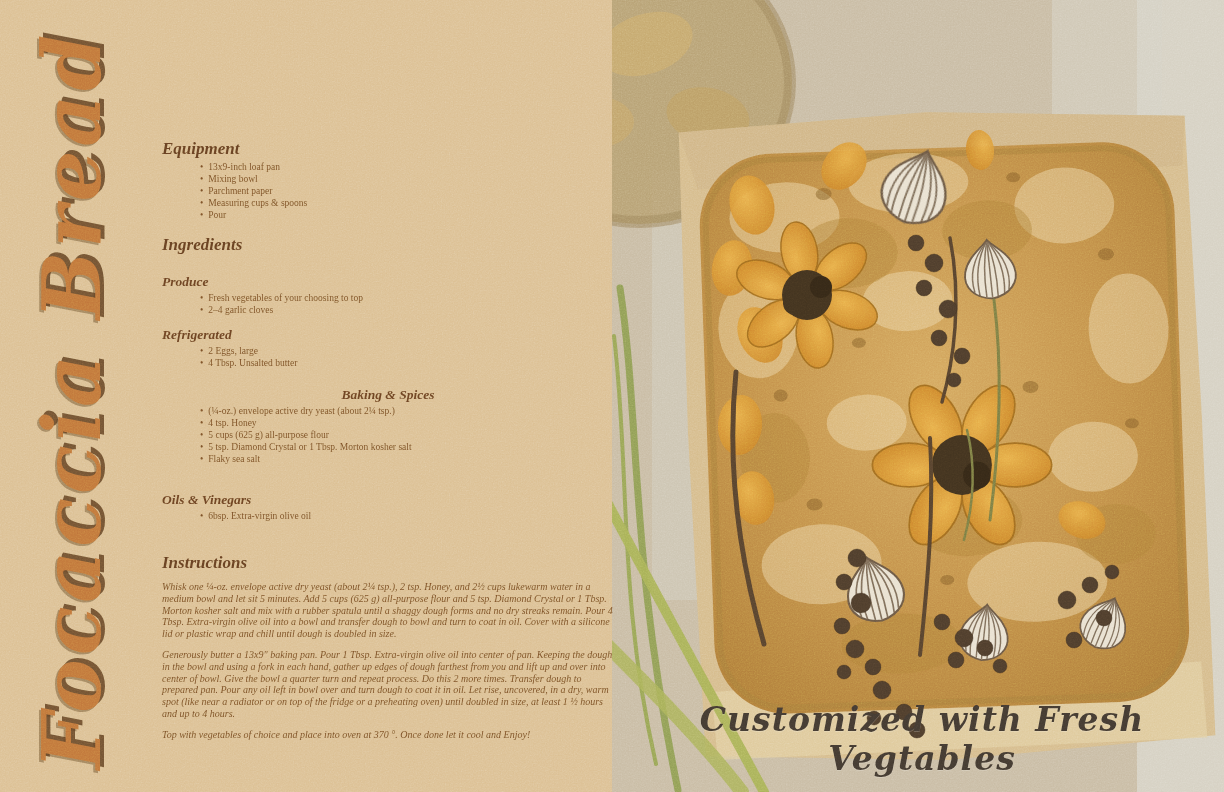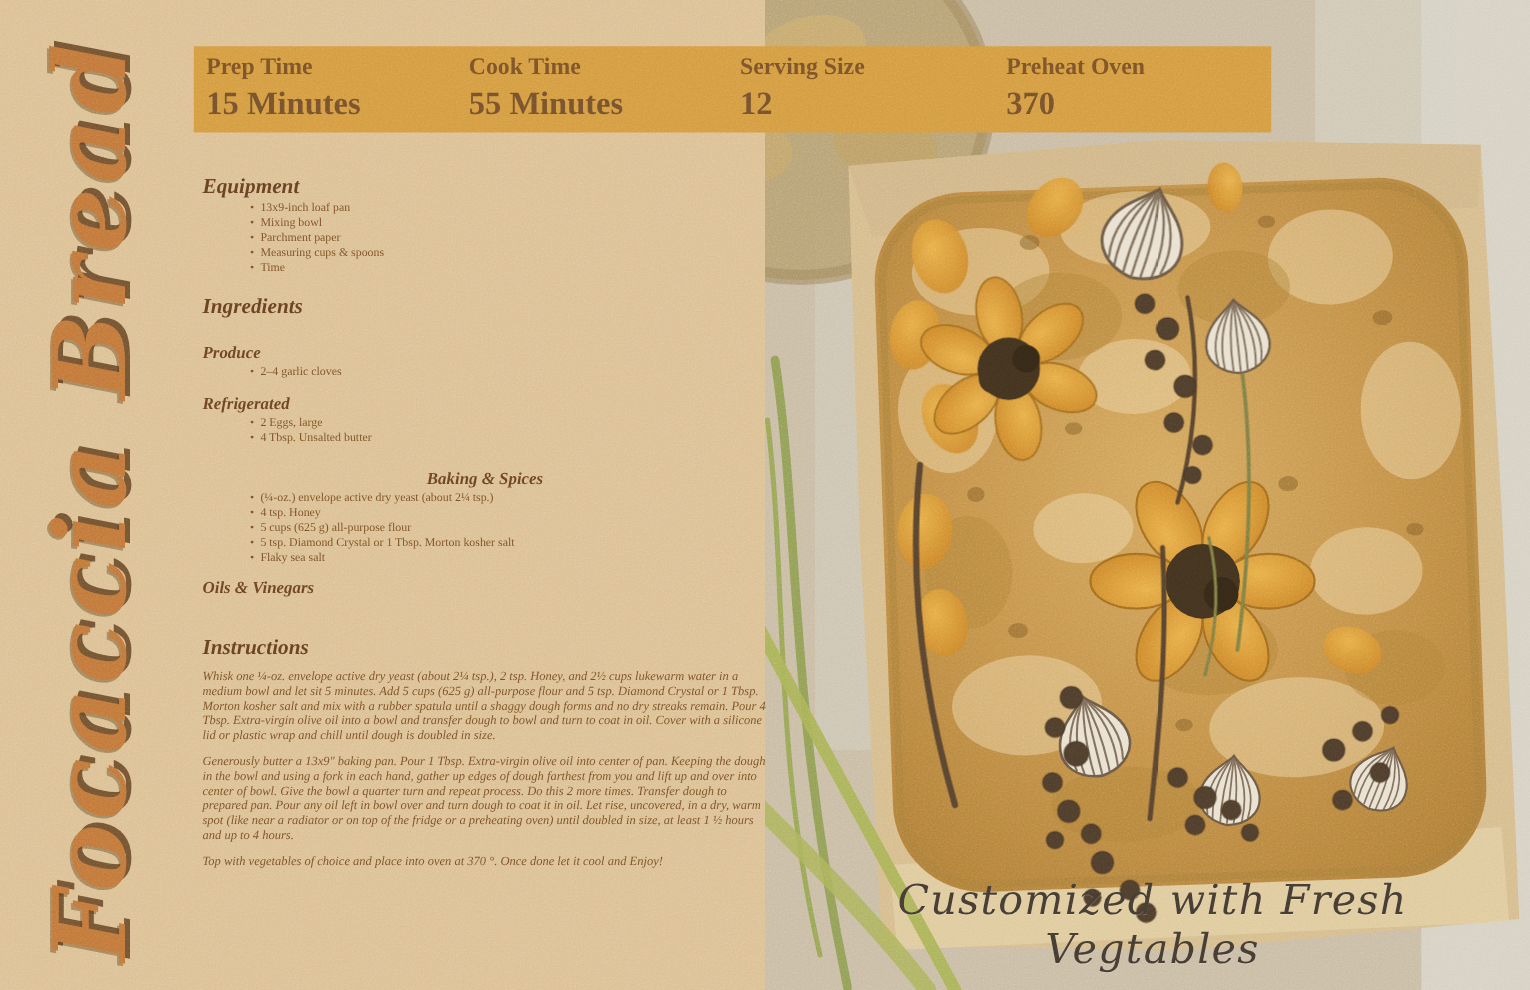--- a/index.html
+++ b/index.html
@@ -7,21 +7,21 @@
   .page{
     position:relative;width:1224px;height:792px;overflow:hidden;
     background:#dcc093;
     font-family:"Liberation Serif", serif;
   }
   
   .photo{position:absolute;left:612px;top:0;width:612px;height:792px;overflow:hidden;}
   .photo svg{display:block;}
   .photo-caption{
     position:absolute;left:648px;top:700px;width:548px;text-align:center;
-    font-family:"DejaVu Serif", serif;font-style:italic;font-weight:400;
+    font-family:"DejaVu Serif", serif;font-style:italic;font-weight:700;
     font-size:33px;color:#433a31;letter-spacing:1px;z-index:6;
     text-shadow:0 1px 0 rgba(255,255,255,.18);
   }
   
   .stats-bar{
     position:absolute;left:155px;top:37px;width:862px;height:69px;
     background:#d49a42;z-index:5;
   }
   .stat{position:absolute;top:4px;display:flex;flex-direction:column;}
   .stat-label{font-size:19px;font-weight:bold;color:#7a5128;line-height:26px;}
@@ -46,21 +46,21 @@
     font-size:13.5px;font-weight:bold;font-style:italic;color:#6b4223;
     line-height:15px;margin:0;
   }
   .content ul{list-style:none;margin:3px 0 0 38px;padding:0;}
   .content li{font-size:9.5px;line-height:12px;color:#7a4e27;}
   .content li::before{content:"\2022";margin-right:5px;color:#7a4e27;}
   .mt-ingredients{margin-top:15px;}
   .mt-produce{margin-top:20px;font-family:Liberation Serif, serif;}
   .mt-refrigerated{margin-top:11px;}
   .mt-baking{margin-top:18px;text-align:center;}
-  .mt-oils{margin-top:9px;}
+  .mt-oils{margin-top:27px;}
   .mt-instructions{margin-top:32px;}
   .para{font-size:10px;line-height:11.8px;margin:9px 0 0 0;color:#7a4e27;text-align:left;font-style:italic;}
   
   .grain{position:absolute;inset:0;z-index:9;pointer-events:none;mix-blend-mode:overlay;opacity:.55;}
 </style>
 </head>
 <body>
 
 <div class="page">
 
@@ -242,75 +242,61 @@
         <path d="M8,288 C28,420 18,560 66,790" stroke="#8b9a4e" stroke-width="7" opacity="0.9"></path>
         <path d="M2,336 C18,470 6,600 44,764" stroke="#93a24e" stroke-width="4" opacity="0.9"></path>
         <path d="M-6,500 C52,610 108,710 152,792" stroke="#a9b156" stroke-width="10" opacity="0.95"></path>
         <path d="M-10,640 C40,690 90,740 130,792" stroke="#aab259" stroke-width="14" opacity="0.85"></path>
       </g>
     </svg>
   </div>
 
   <div class="photo-caption">Customized with Fresh Vegtables</div>
 
-  <div class="stats-bar">
-    <div class="stat stat0">
-      <span class="stat-label">Prep Time</span>
-      <span class="stat-value">15 Minutes</span>
-    </div>
-    <div class="stat stat1">
-      <span class="stat-label">Cook Time</span>
-      <span class="stat-value">55 Minutes</span>
-    </div>
-    <div class="stat stat2">
-      <span class="stat-label">Serving Size</span>
-      <span class="stat-value">12</span>
-    </div>
-    <div class="stat stat3">
-      <span class="stat-label">Preheat Oven</span>
-      <span class="stat-value">370</span>
-    </div>
-  </div>
 
   <div class="vertical-title">Focaccia Bread</div>
 
   <div class="content">
 
     <h2 class="h-main">Equipment</h2>
     <ul>
       <li>13x9-inch loaf pan</li>
       <li>Mixing bowl</li>
       <li>Parchment paper</li>
       <li>Measuring cups &amp; spoons</li>
-      <li>Time</li>
+      <li>Pour</li>
     </ul>
 
     <h2 class="h-main mt-ingredients">Ingredients</h2>
 
     <h3 class="h-sub mt-produce">Produce</h3>
     <ul>
+      <li>Fresh vegetables of your choosing to top</li>
       <li>2–4 garlic cloves</li>
     </ul>
 
     <h3 class="h-sub mt-refrigerated">Refrigerated</h3>
     <ul>
       <li>2 Eggs, large</li>
       <li>4 Tbsp. Unsalted butter</li>
     </ul>
 
     <h3 class="h-sub mt-baking">Baking &amp; Spices</h3>
     <ul>
       <li>(¼-oz.) envelope active dry yeast (about 2¼ tsp.)</li>
       <li>4 tsp. Honey</li>
       <li>5 cups (625 g) all-purpose flour</li>
       <li>5 tsp. Diamond Crystal or 1 Tbsp. Morton kosher salt</li>
       <li>Flaky sea salt</li>
     </ul>
 
     <h3 class="h-sub mt-oils">Oils &amp; Vinegars</h3>
+    <ul>
+      <li>6bsp. Extra-virgin olive oil</li>
+    </ul>
 
     <h2 class="h-main mt-instructions">Instructions</h2>
     <p class="para">Whisk one ¼-oz. envelope active dry yeast (about 2¼ tsp.), 2 tsp. Honey, and 2½ cups lukewarm water in a medium bowl and let sit 5 minutes. Add 5 cups (625 g) all-purpose flour and 5 tsp. Diamond Crystal or 1 Tbsp. Morton kosher salt and mix with a rubber spatula until a shaggy dough forms and no dry streaks remain. Pour 4 Tbsp. Extra-virgin olive oil into a bowl and transfer dough to bowl and turn to coat in oil. Cover with a silicone lid or plastic wrap and chill until dough is doubled in size.</p>
     <p class="para">Generously butter a 13x9″ baking pan. Pour 1 Tbsp. Extra-virgin olive oil into center of pan. Keeping the dough in the bowl and using a fork in each hand, gather up edges of dough farthest from you and lift up and over into center of bowl. Give the bowl a quarter turn and repeat process. Do this 2 more times. Transfer dough to prepared pan. Pour any oil left in bowl over and turn dough to coat it in oil. Let rise, uncovered, in a dry, warm spot (like near a radiator or on top of the fridge or a preheating oven) until doubled in size, at least 1 ½ hours and up to 4 hours.</p>
     <p class="para">Top with vegetables of choice and place into oven at 370 °. Once done let it cool and Enjoy!</p>
   </div>
 
   <svg class="grain" width="1224" height="792" aria-hidden="true">
     <filter id="grainF">
       <feTurbulence type="fractalNoise" baseFrequency="0.75" numOctaves="2" stitchTiles="stitch"></feTurbulence>

